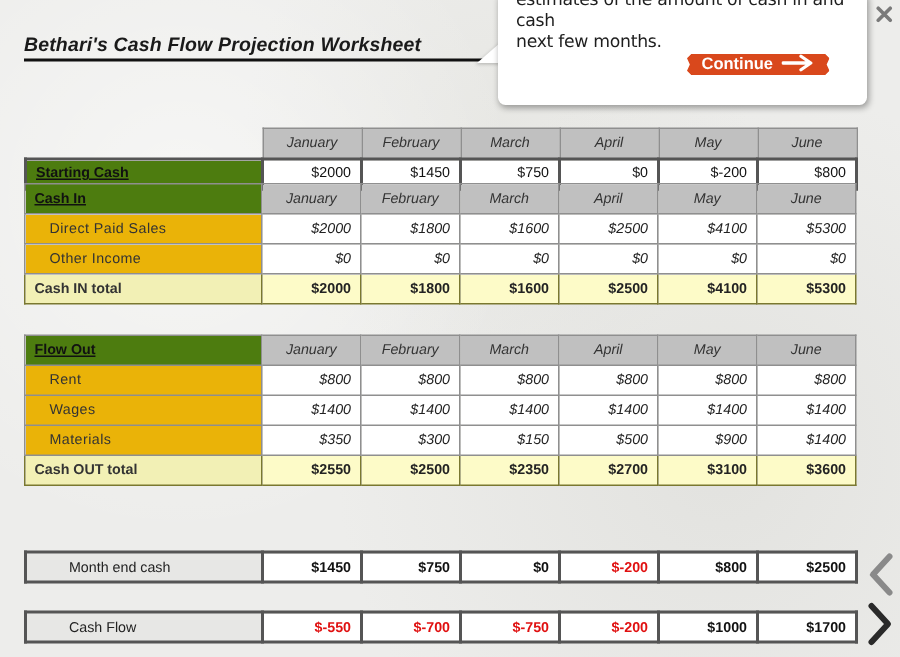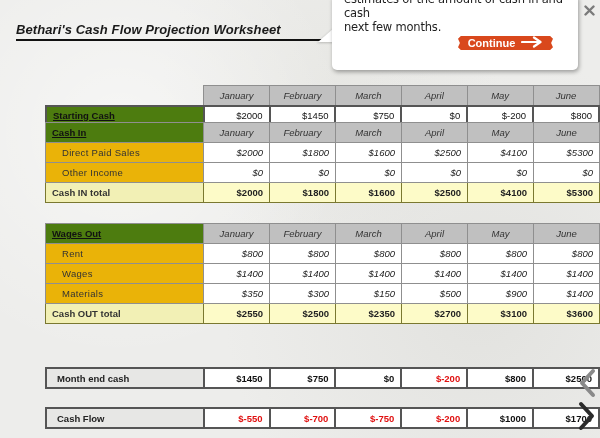--- a/index.html
+++ b/index.html
@@ -20,21 +20,20 @@
     letter-spacing: 0.1px;
     font-style: italic;
   }
   .title-rule {
     position: absolute; left: 16px; top: 39px; width: 320px; height: 2px; background: #111;
   }
   .grid {
     position: absolute; left: 16px;
     border-collapse: collapse;
     table-layout: fixed;
-    margin-left: 29px;
   }
   .grid td {
     height: 20px;
     font-size: 9.5px;
     padding: 0 6px;
     border: 1px solid #8f8f8f;
     white-space: nowrap;
     overflow: hidden;
   }
   .grid col.lbl { width: 158px; }
@@ -45,21 +44,21 @@
   .hdr td.blank { border: none; background: transparent; }
   td.sec-label { background: #4d7c0f; font-weight: bold; text-decoration: underline; color: #111; }
   td.row-label { background: #eab308; padding-left: 16px; color: #333; font-size: 9.5px; letter-spacing: 0.3px; }
   td.val { background: #fff; text-align: right; font-style: italic; color: #222; }
   td.valb { background: #fff; text-align: right; color: #111; font-weight: bold; }
   td.valn { background: #fff; text-align: right; color: #111; }
   .thick td { border: 2px solid #555; }
   .total td { background: #fdfbc8; border: 1px solid #7a7830; font-weight: bold; text-align: right; color: #222; }
   .total td.tot-label { background: #f2f0b5; text-align: left; color: #333; }
   td.neg { color: #e01010 !important; }
-  td.bottom-label { background: #e7e7e5; font-weight: bold; color: #222; padding-left: 10px; }
+  td.bottom-label { background: #e7e7e5; font-weight: normal; color: #222; padding-left: 28px; }
 
   .popup {
     position: absolute; left: 332px; top: -6px; width: 246px; height: 76px;
     background: #fff; border-radius: 5px;
     box-shadow: 1px 2px 4px rgba(0,0,0,0.35);
     padding: 0 12px;
   }
   .popup-tail {
     position: absolute; left: 318px; top: 28px; width: 0; height: 0;
     border-top: 14px solid transparent;
@@ -180,21 +179,21 @@
       <col class="lbl">
       <col class="m">
       <col class="m">
       <col class="m">
       <col class="m">
       <col class="m">
       <col class="m">
     </colgroup>
   <tbody>
       <tr class="hdr">
-    <td class="sec-label">Wages Out</td>
+    <td class="sec-label">Flow Out</td>
     <td class="month">January</td>
     <td class="month">February</td>
     <td class="month">March</td>
     <td class="month">April</td>
     <td class="month">May</td>
     <td class="month">June</td>
   </tr>
   <tr>
     <td class="row-label">Rent</td>
     <td class="val">$800</td>

